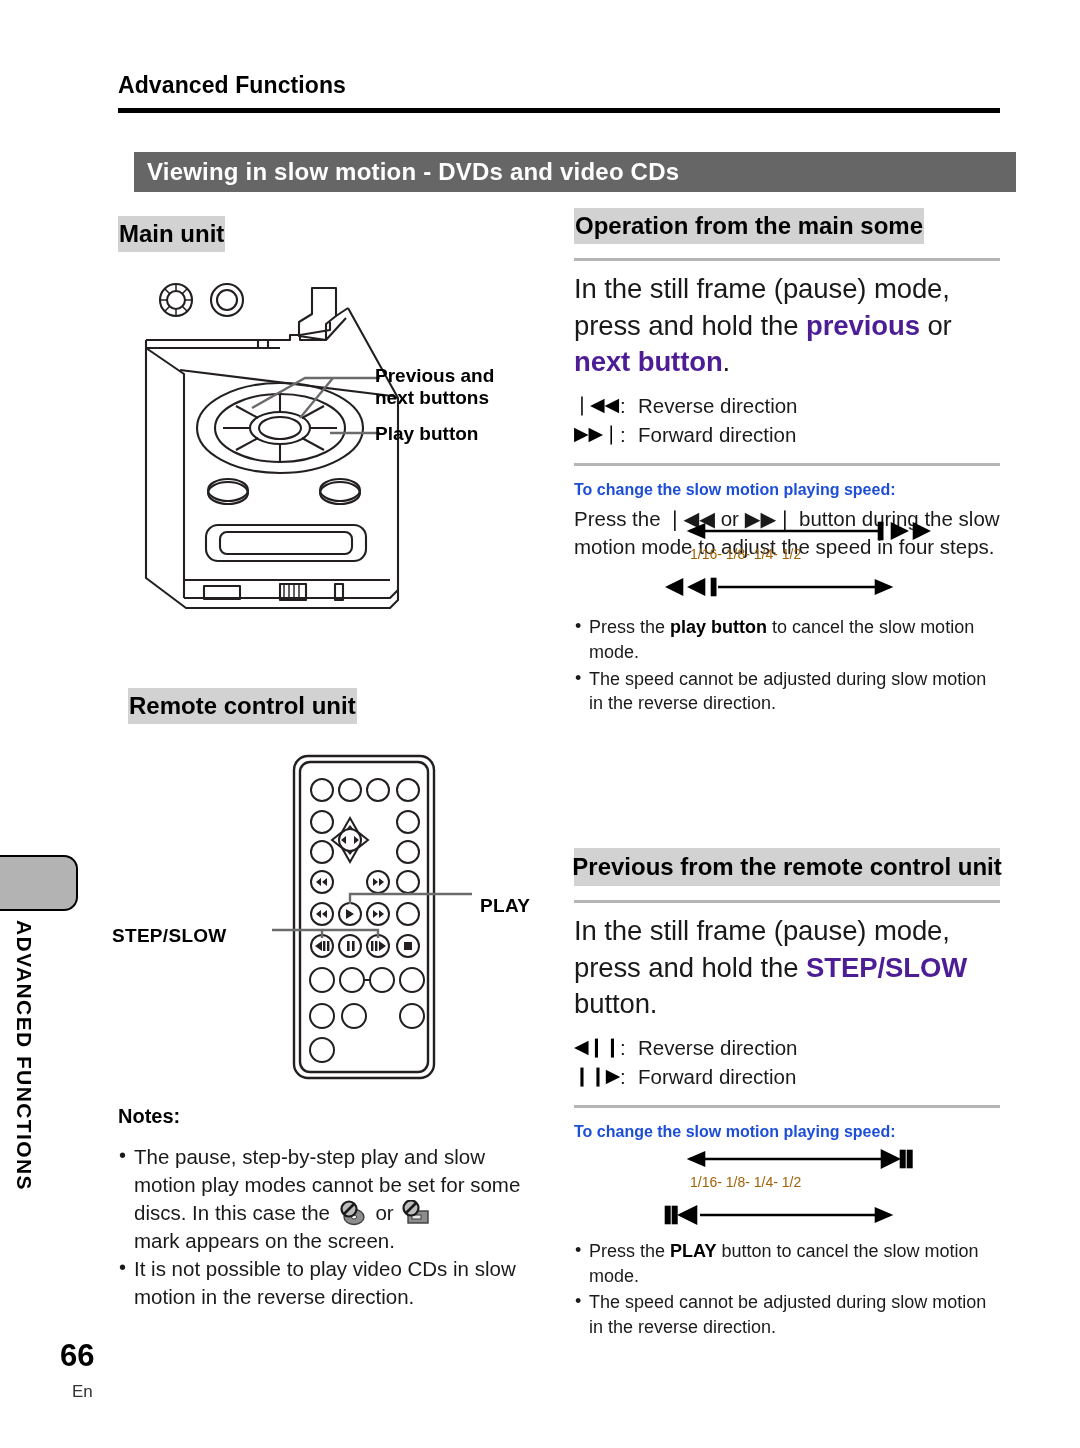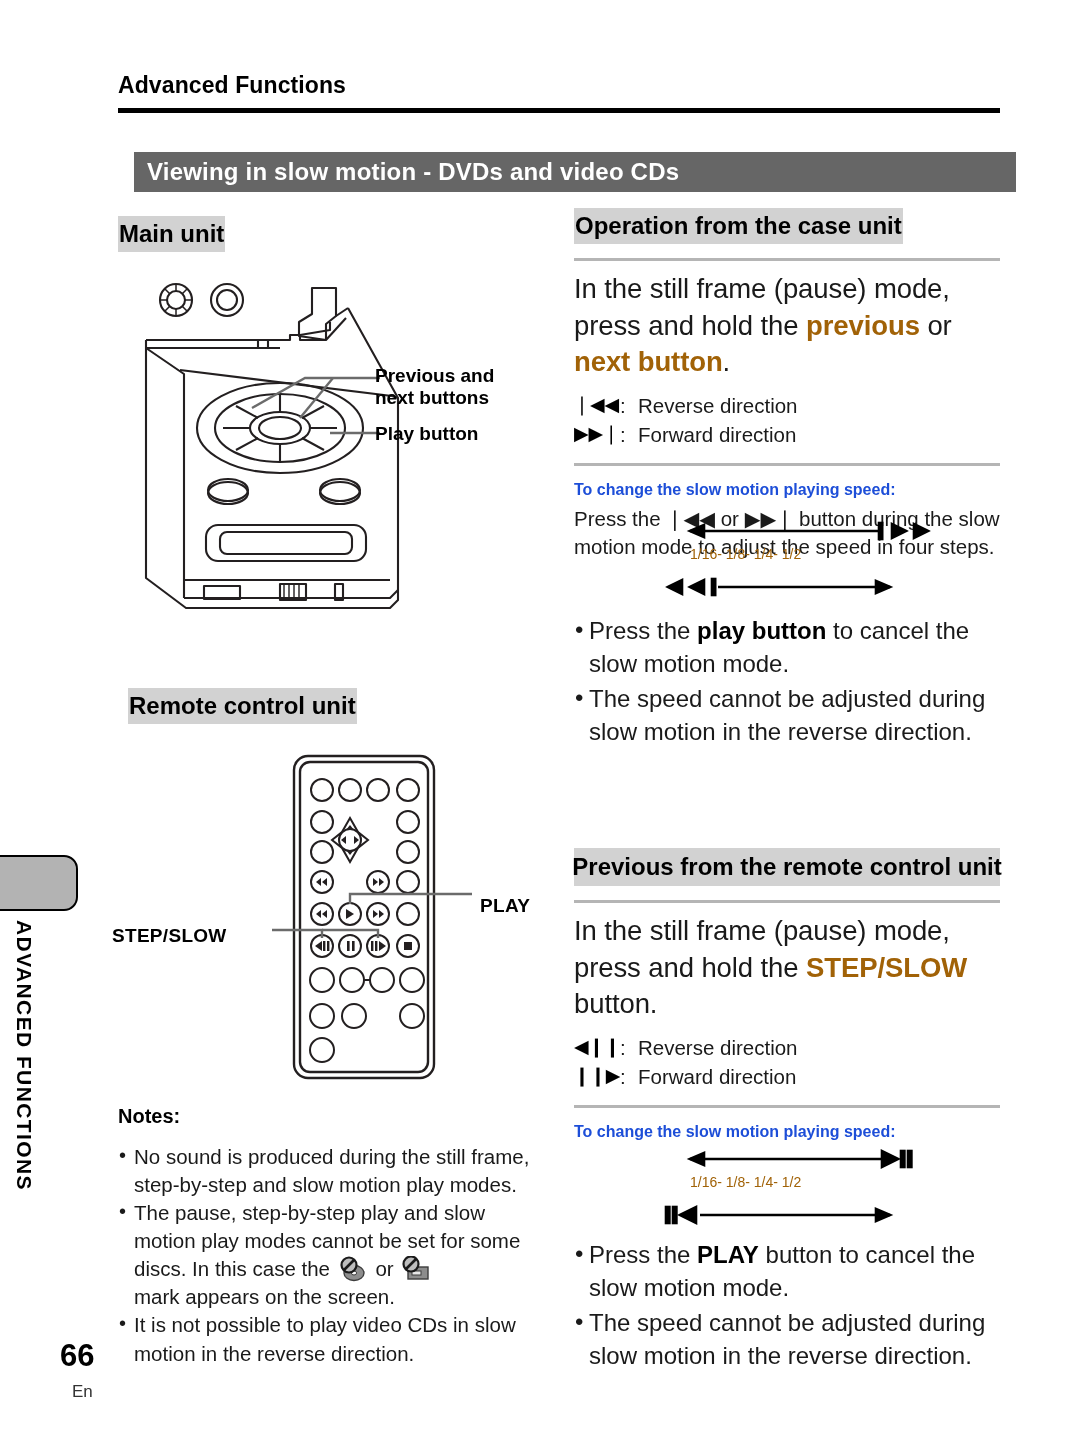--- a/index.html
+++ b/index.html
@@ -92,34 +92,34 @@
   }
   .ico-inline { display: inline-block; vertical-align: -6px; margin: 0 2px; }
 
   
   .rcol { position: absolute; left: 574px; width: 426px; }
   .rule-thin { height: 3px; background: #b5b5b5; width: 426px; }
   .lead {
     font-size: 27.5px; line-height: 1.33; color: #1a1a1a;
     letter-spacing: -.1px;
   }
-  .lead b { font-weight: bold; color: #a16207; }
+  .lead b { font-weight: bold; color: #4c1d95; }
   .dirline {
     font-size: 20.5px; color: #1a1a1a; line-height: 1.42;
     display: flex; align-items: center;
   }
   .dirline .gl { display: inline-block; width: 46px; font-size: 19px; color:#000; }
   .dirline .cl { width: 18px; }
   .sub-h {
     font-size: 16px; font-weight: bold; line-height: 1.2; color: #1d4ed8;
   }
   .body-t { font-size: 20.5px; line-height: 1.37; color: #1a1a1a; }
   .bullet {
     position: relative; padding-left: 15px;
-    font-size: 24px; line-height: 1.37; color: #1a1a1a;
+    font-size: 18px; line-height: 1.37; color: #1a1a1a;
   }
   .bullet::before { content: "\2022"; position: absolute; left: 1px; top: -1px; }
   .bullet b { font-weight: bold; color: #000; }
 
   .speed-diagram { position: relative; width: 340px; height: 84px; }
   .speed-vals {
     position: absolute; left: 30px; top: 29px;
     font-size: 14px; color: #a16207; white-space: nowrap;
   }
 </style>
@@ -274,36 +274,35 @@
       <path d="M-80 178 L50 178 L50 186"></path>
       <path d="M50 178 L106 178 L106 186"></path>
     </g>
   </svg>
 
   <div class="callout" id="callout-stepslow">STEP/SLOW</div>
   <div class="callout" id="callout-playbtn">PLAY</div>
 
   <div class="notes">
     <div class="notes-title">Notes:</div>
-    <div class="note-item">No sound is produced during the still frame, step-by-step and slow motion play modes.</div>
     <div class="note-item"><span>The pause, step-by-step play and slow motion play modes cannot be set for some discs.  In this case the </span><svg class="ico-inline" width="30" height="26" viewBox="0 0 30 26">
         <ellipse cx="16" cy="17" rx="10" ry="7.5" fill="#8d8d8d" stroke="#3d3d3d" stroke-width="1.4"></ellipse>
         <ellipse cx="16" cy="17" rx="2.6" ry="2" fill="#fff" stroke="#3d3d3d" stroke-width="1"></ellipse>
         <circle cx="11" cy="9" r="7.5" fill="#bdbdbd" stroke="#1a1a1a" stroke-width="2.2"></circle>
         <path d="M6 14 L16 4" stroke="#1a1a1a" stroke-width="2.6"></path>
       </svg><span> or </span><svg class="ico-inline" width="30" height="26" viewBox="0 0 30 26">
         <rect x="7" y="11" width="20" height="12" fill="#8d8d8d" stroke="#3d3d3d" stroke-width="1.4"></rect>
         <rect x="11" y="15" width="9" height="4" fill="#e8e8e8" stroke="#3d3d3d" stroke-width="1"></rect>
         <circle cx="10" cy="8" r="7.5" fill="#bdbdbd" stroke="#1a1a1a" stroke-width="2.2"></circle>
         <path d="M5 13 L15 3" stroke="#1a1a1a" stroke-width="2.6"></path>
       </svg><br><span style="padding-left:0">mark appears on the screen.</span></div>
     <div class="note-item">It is not possible to play video CDs in slow motion in the reverse direction.</div>
   </div>
 
-  <div class="chip" id="chip-op-main">Operation from the case unit</div>
+  <div class="chip" id="chip-op-main">Operation from the main some</div>
 
   <div class="rcol" style="top:258px;">
     <div class="rule-thin"></div>
     <div class="lead" style="margin-top:10px;"><span>In the still frame (pause) mode, press and hold the </span><b>previous</b><span> or </span><b>next button</b><span>.</span></div>
 
     <div class="dirline" style="margin-top:10px;">
       <span class="gl">❘◀◀</span>
       <span class="cl">:</span>
       <span>Reverse direction</span>
     </div>

